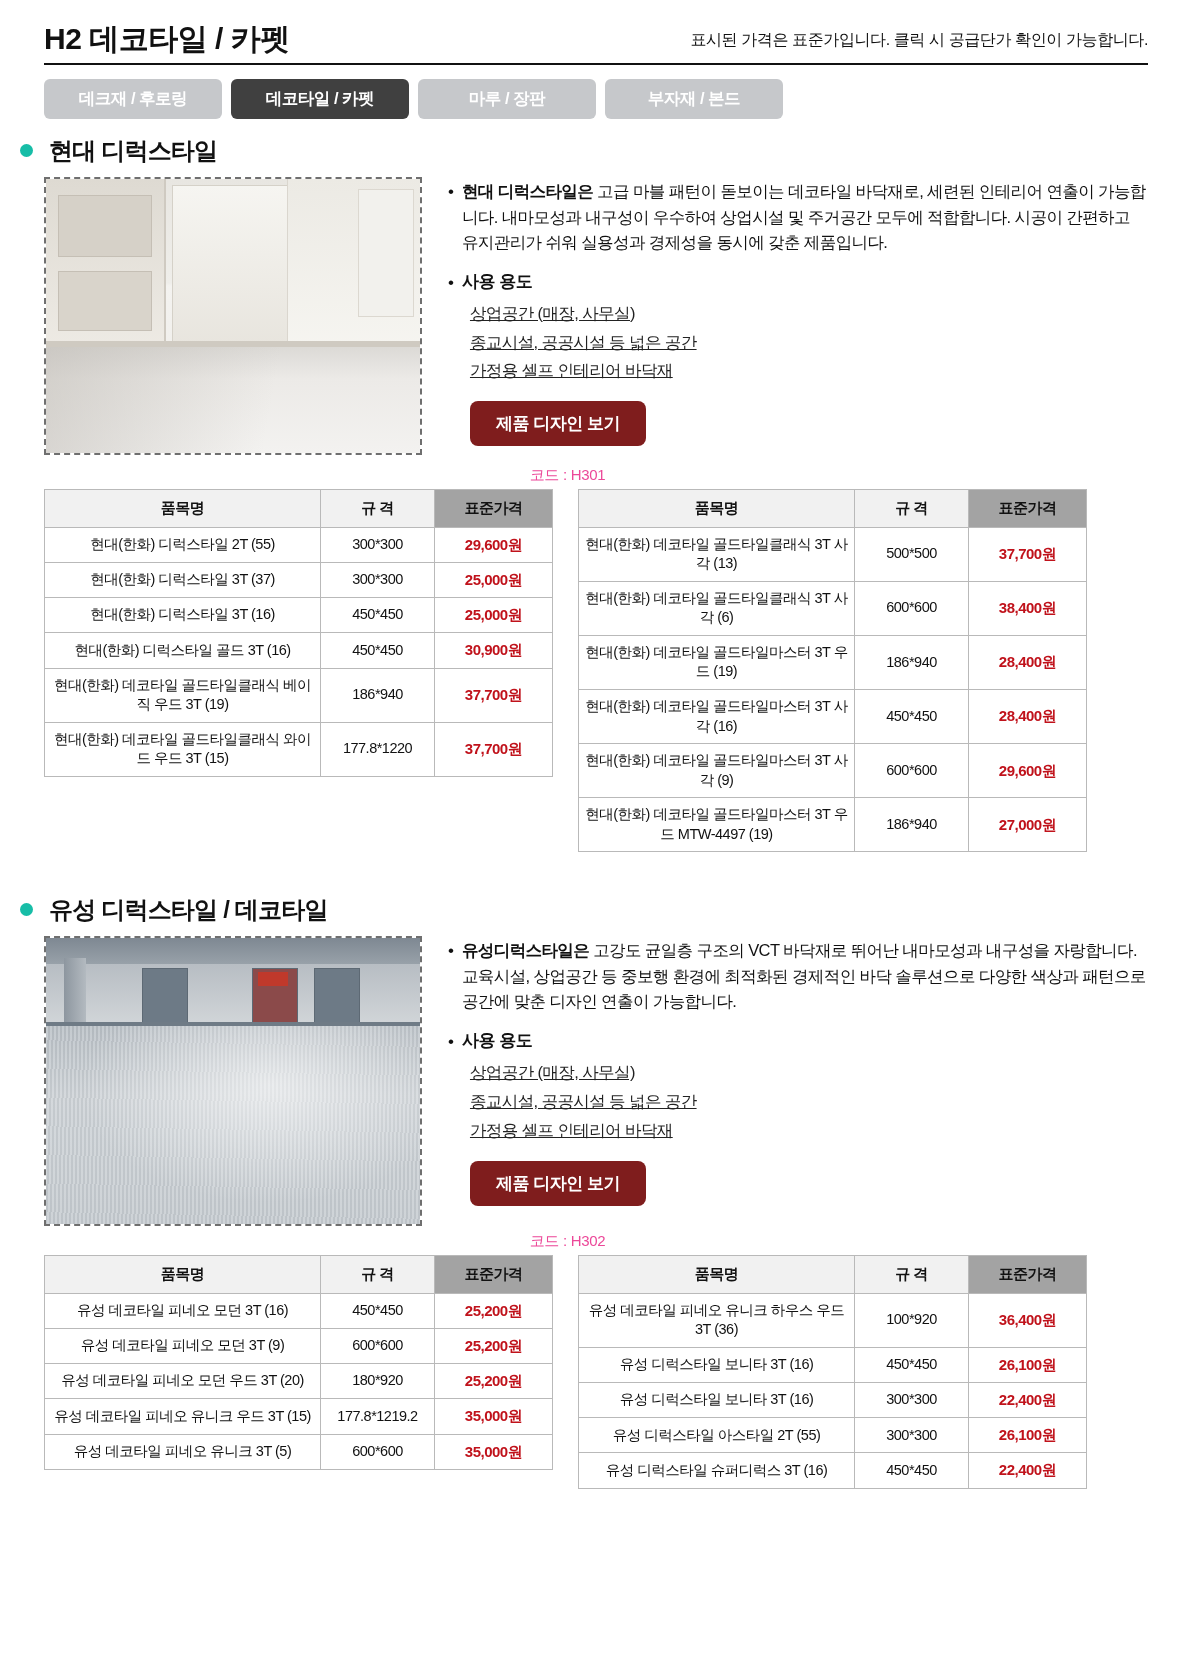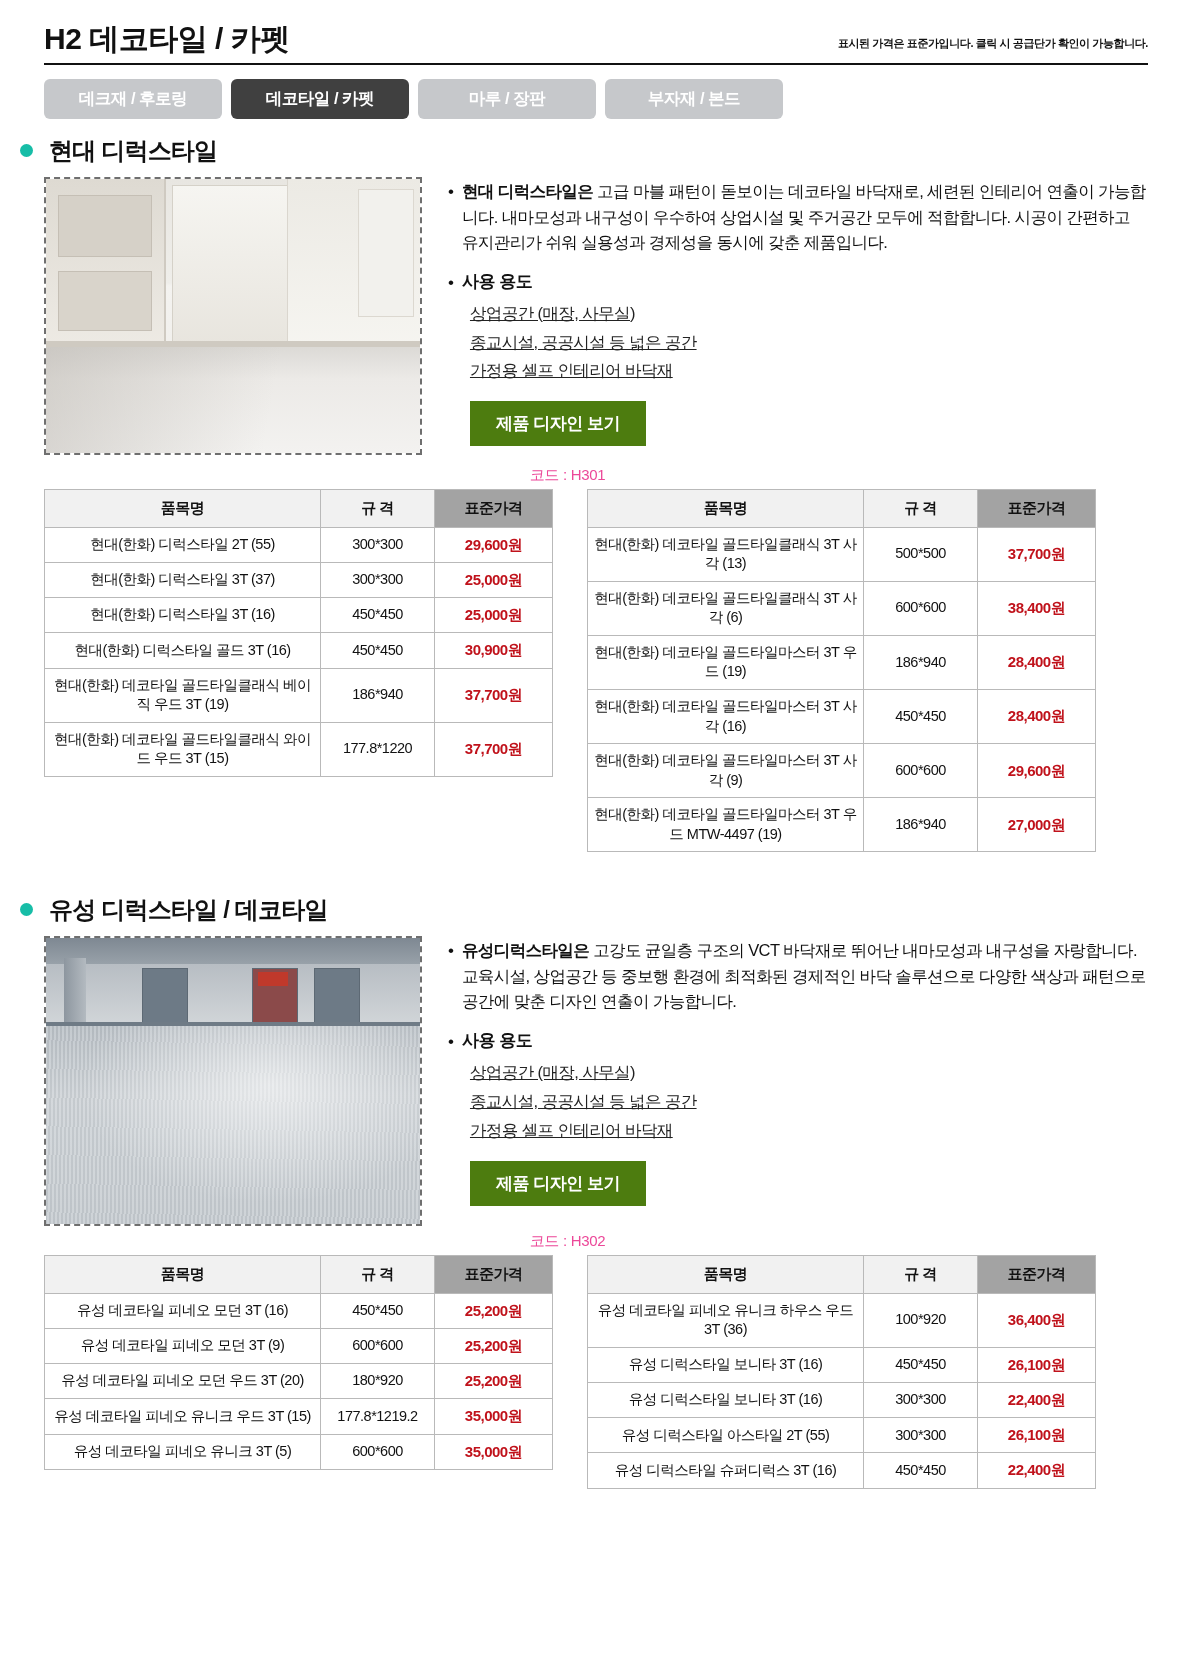--- a/index.html
+++ b/index.html
@@ -31,22 +31,22 @@
     text-align: right;
   }
   .page-title {
     font-size: 30px;
     font-weight: bold;
     letter-spacing: -0.5px;
     color: #111;
     line-height: 1.1;
   }
   .header-note {
-    font-size: 11px;
-    font-weight: bold;
+    font-size: 16px;
+    font-weight: normal;
     color: #111;
     letter-spacing: -0.4px;
     padding-bottom: 4px;
   }
   .title-rule {
     margin: 8px 40px 0 44px;
     border-bottom: 2px solid #111;
   }
 
   
@@ -152,42 +152,42 @@
     letter-spacing: -0.6px;
     line-height: 1.75;
     color: #222;
     padding-left: 8px;
     text-decoration: underline;
   }
   .design-btn {
     display: inline-block;
     margin-top: 16px;
     margin-left: 8px;
-    background: #4d7c0f;
+    background: #7f1d1d;
     color: #fff;
     font-size: 17px;
     font-weight: bold;
     letter-spacing: -0.5px;
     padding: 11px 26px;
-    border-radius: 0;
+    border-radius: 8px;
     cursor: pointer;
     border: none;
   }
   .code-label {
     text-align: center;
     font-size: 15px;
     letter-spacing: -0.3px;
     color: #ec4899;
     padding: 6px 53px 4px 0;
   }
 
   
   .tables {
     display: flex;
-    gap: 34px;
+    gap: 25px;
     padding: 0 27px 0 44px;
     align-items: flex-start;
   }
   table.price {
     border-collapse: collapse;
     width: 508px;
     table-layout: fixed;
   }
   table.price th, table.price td {
     border: 1px solid #b9b9b9;

